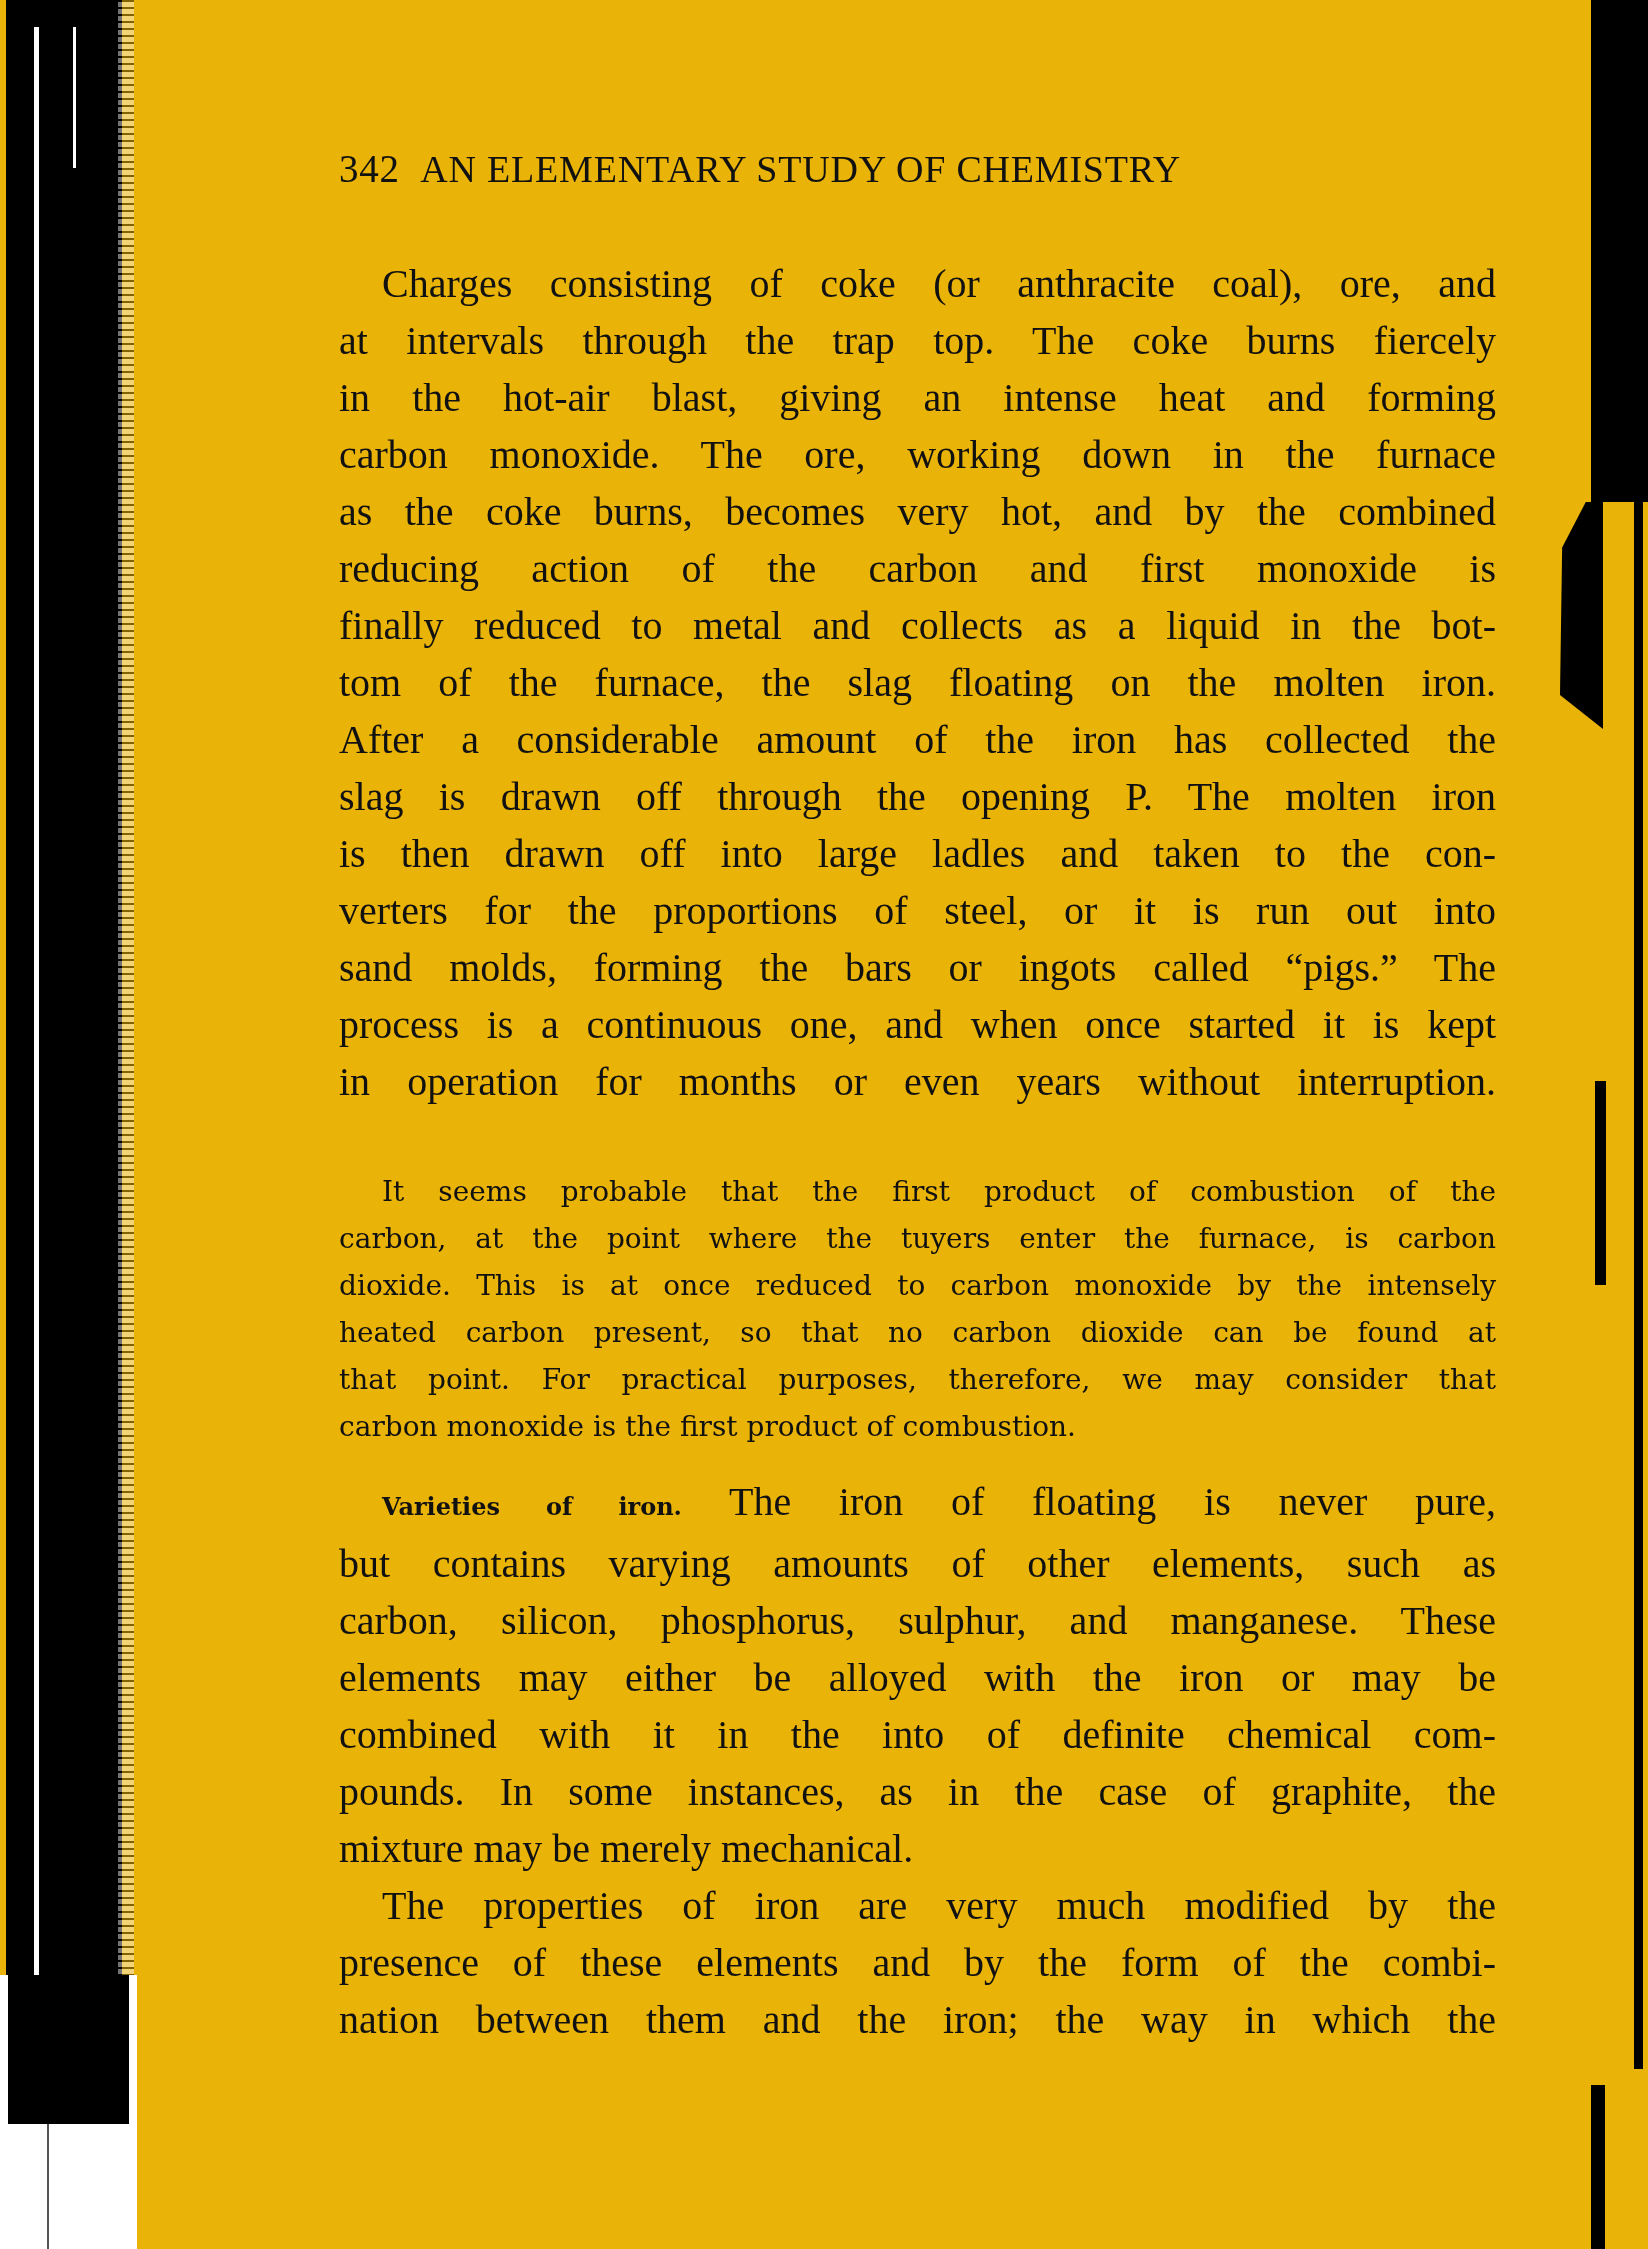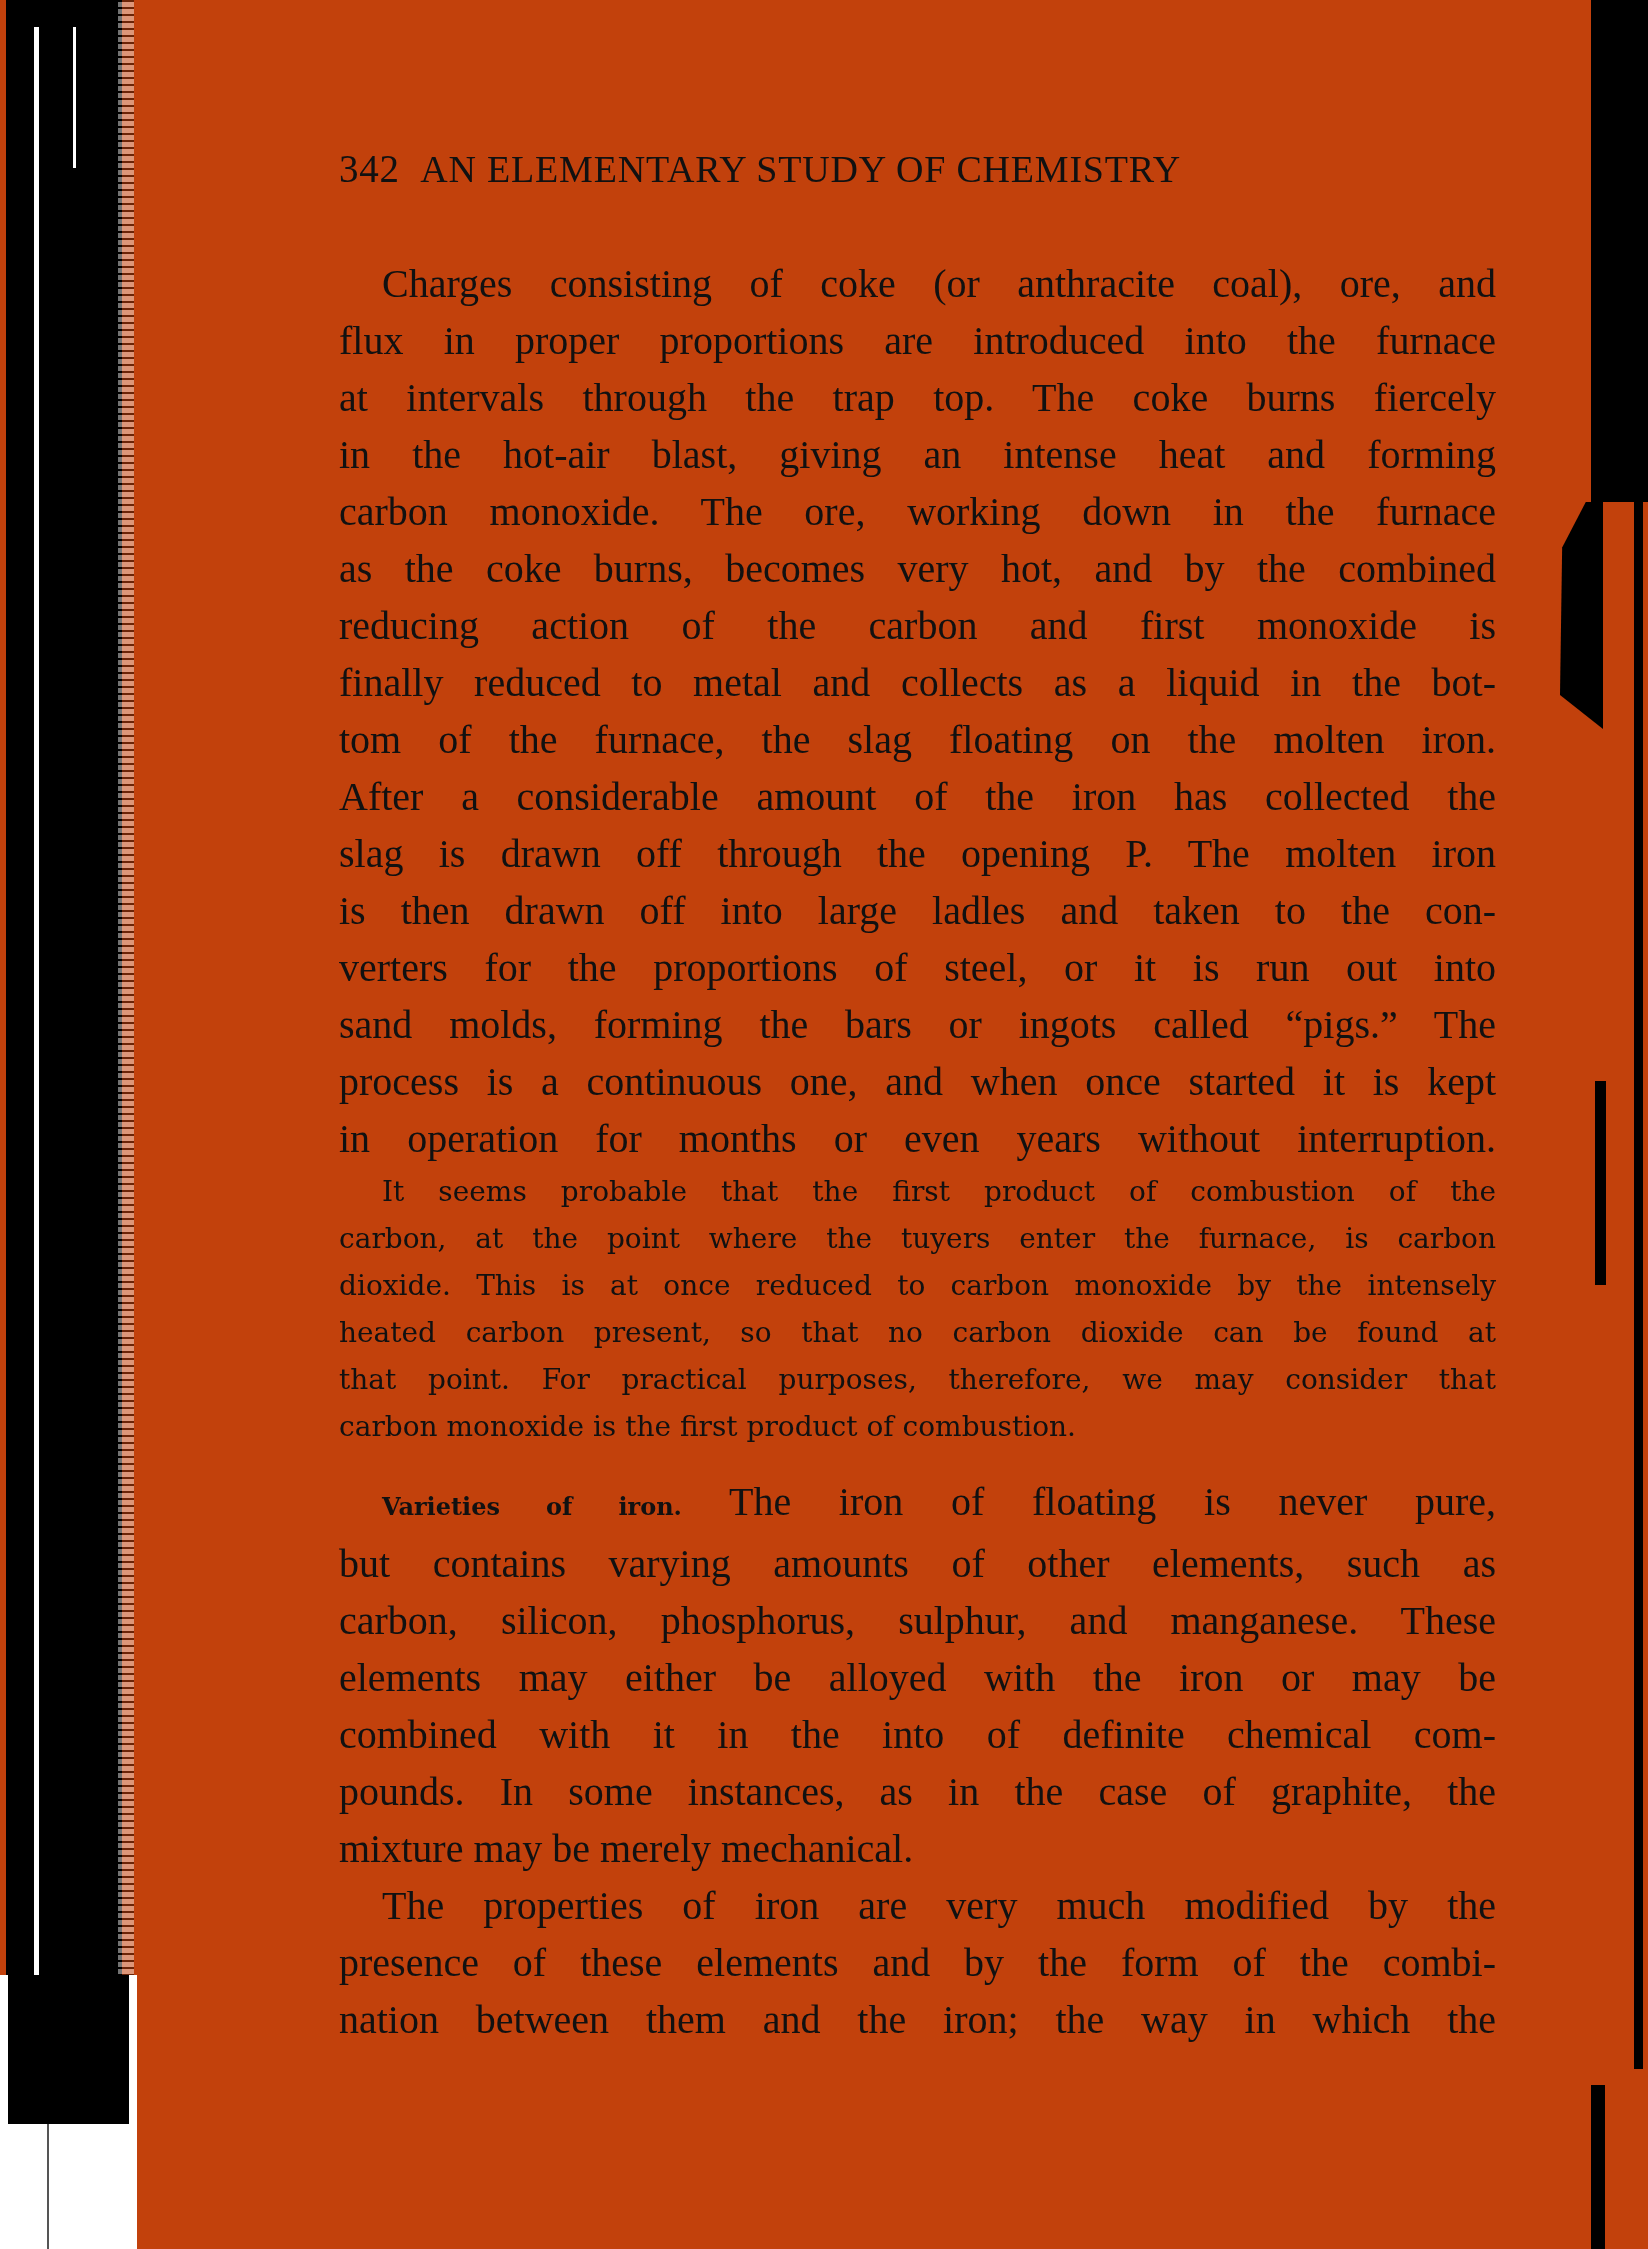--- a/index.html
+++ b/index.html
@@ -1,17 +1,17 @@
 <!DOCTYPE html>
 <html style="font-size:12.5px"><head>
 <meta charset="utf-8">
 <style>
   html, body { margin: 0; padding: 0; background: #ffffff; }
   body { width: 1648px; height: 2250px; position: relative; overflow: hidden; }
-  .page { position: absolute; left: 0; top: 0; width: 1648px; height: 2250px; background: #c2410c; }
+  .page { position: absolute; left: 0; top: 0; width: 1648px; height: 2250px; background: #eab308; }
 
   
   .edge-left { position: absolute; left: 6.3px; top: 0; width: 116px; height: 2250px; background: #000; }
   .edge-left .gap { position: absolute; background: #fff; }
   .edge-left .g1 { left: 28px; top: 27.4px; width: 4.7px; height: 1959px; }
   .edge-left .g2 { left: 67px; top: 27.4px; width: 2.4px; height: 141px; }
   .edge-left-fray { position: absolute; left: 118px; top: 0; width: 15.7px; height: 2250px;
      background: repeating-linear-gradient(to bottom, #000 0 2.4px, #fff 2.4px 7px); opacity: .45; }
   .edge-left-lower { position: absolute; left: 0; top: 1975px; width: 137px; height: 275px; background: #fff; }
   .edge-left-lower .l1 { position: absolute; left: 7.8px; top: 0; width: 121px; height: 149px; background: #000; }
@@ -59,21 +59,20 @@
   <div class="edge-right-bot"></div>
 
   <div class="text">
 
     <div class="running-head">
       <span class="pnum">342</span><span>AN ELEMENTARY STUDY OF CHEMISTRY</span>
     </div>
 
     <div class="body">
       <span class="line" style="text-indent:43px">Charges consisting of coke (or anthracite coal), ore, and</span>
-      <span class="line">flux in proper proportions are introduced into the furnace</span>
       <span class="line">at intervals through the trap top. The coke burns fiercely</span>
       <span class="line">in the hot-air blast, giving an intense heat and forming</span>
       <span class="line">carbon monoxide. The ore, working down in the furnace</span>
       <span class="line">as the coke burns, becomes very hot, and by the combined</span>
       <span class="line">reducing action of the carbon and first monoxide is</span>
       <span class="line">finally reduced to metal and collects as a liquid in the bot-</span>
       <span class="line">tom of the furnace, the slag floating on the molten iron.</span>
       <span class="line">After a considerable amount of the iron has collected the</span>
       <span class="line">slag is drawn off through the opening P. The molten iron</span>
       <span class="line">is then drawn off into large ladles and taken to the con-</span>

